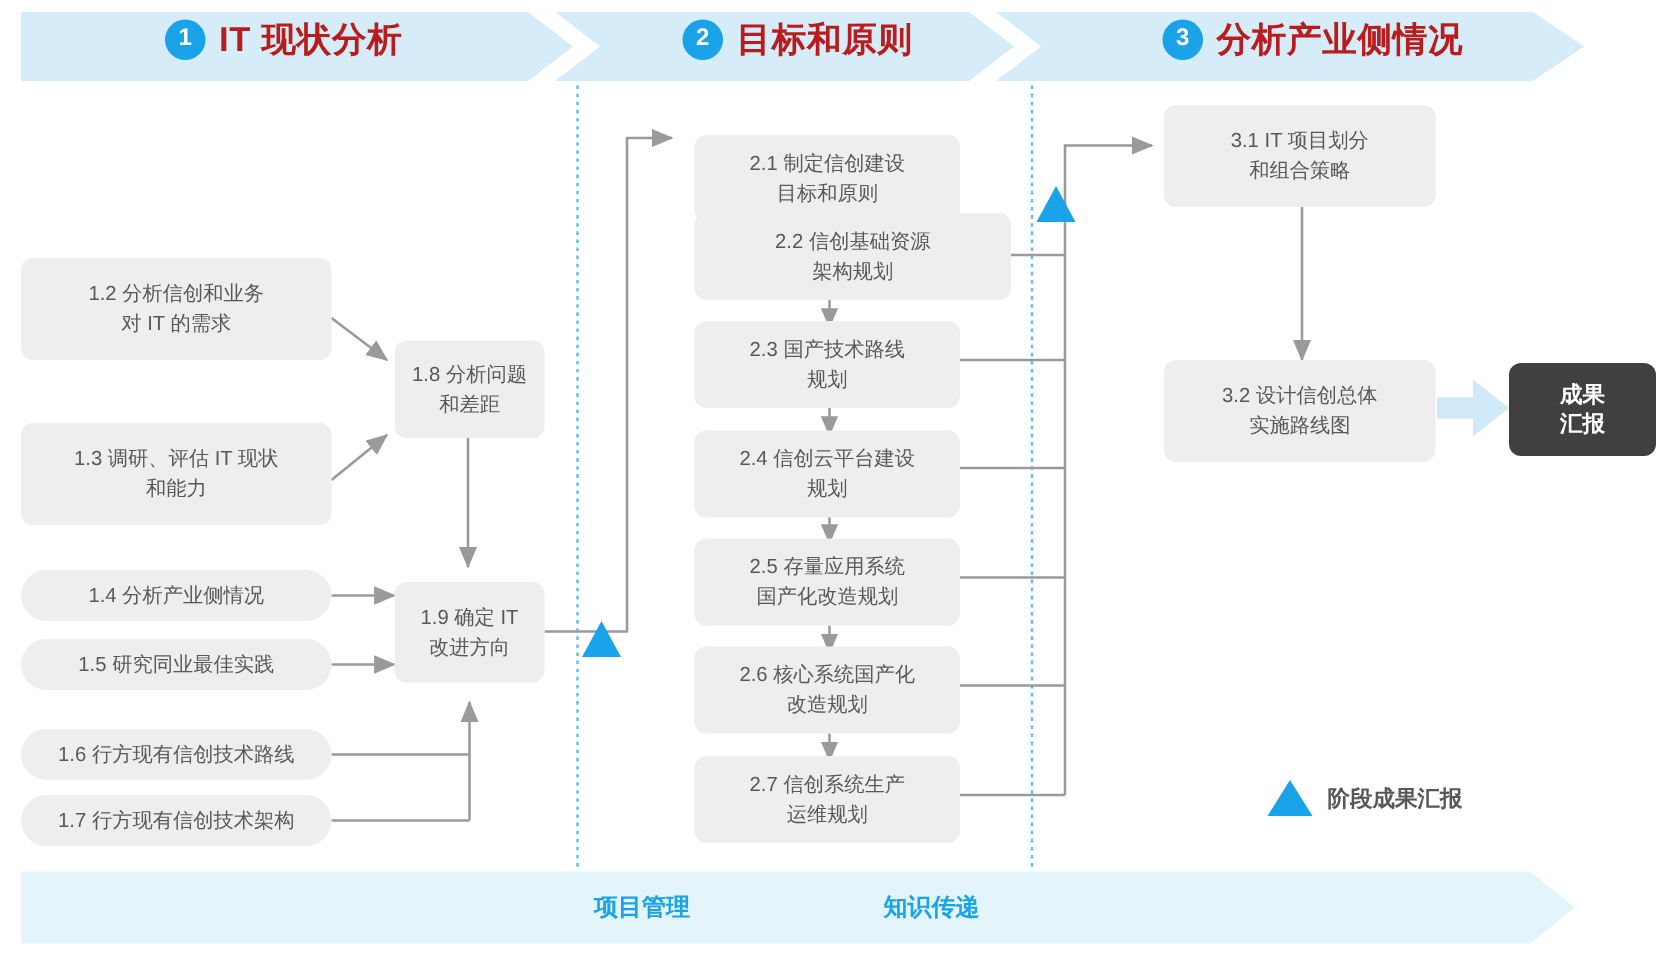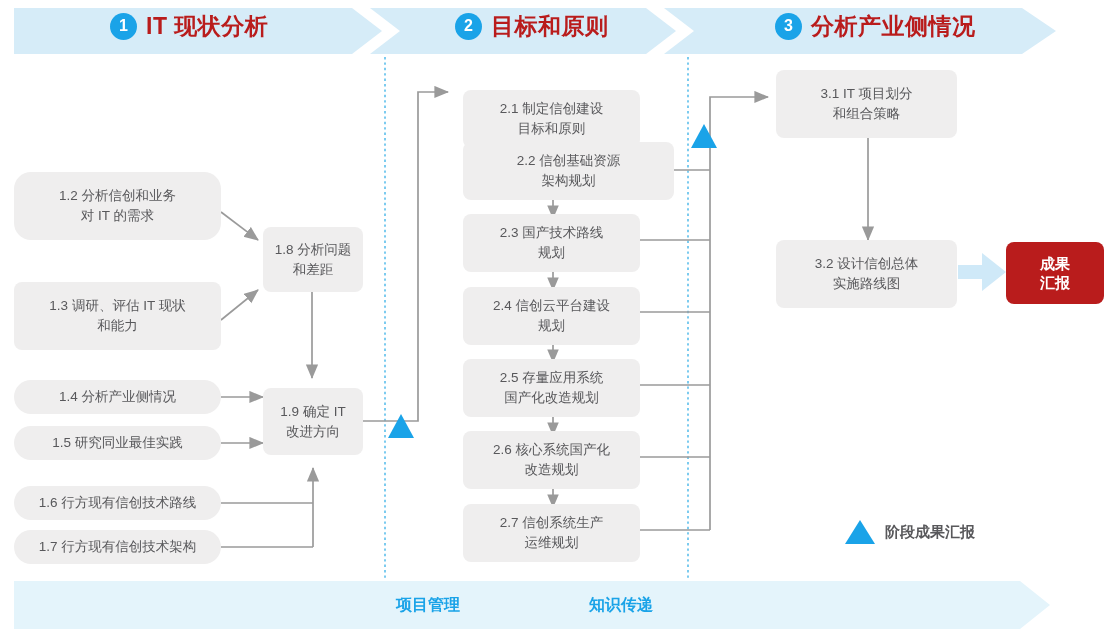--- a/index.html
+++ b/index.html
@@ -20,21 +20,21 @@
     letter-spacing:.5px;white-space:nowrap;}
 
   
   .box{position:absolute;background:#efeeee;color:#58585b;
     display:flex;align-items:center;justify-content:center;text-align:center;
     font-size:13.5px;line-height:1.45;box-sizing:border-box;padding:3px 6px;}
   .r8{border-radius:8px;}
   .pill{border-radius:18px;}
 
   
-  .badge{position:absolute;background:#b91c1c;color:#fff;border-radius:8px;
+  .badge{position:absolute;background:#404040;color:#fff;border-radius:8px;
     font-size:15px;font-weight:bold;line-height:1.3;text-align:center;
     display:flex;align-items:center;justify-content:center;}
 
   
   .legend{position:absolute;display:flex;align-items:center;gap:10px;}
   .legend-tri{width:0;height:0;border-left:15px solid transparent;
     border-right:15px solid transparent;border-bottom:24px solid #1aa3e8;}
   .legend-text{color:#58585b;font-size:15px;font-weight:bold;}
 
   
@@ -126,21 +126,21 @@
   </div>
   <div class="phase-label" style="left:455px;">
     <span class="phase-num">2</span>
     <span class="phase-text">目标和原则</span>
   </div>
   <div class="phase-label" style="left:775px;">
     <span class="phase-num">3</span>
     <span class="phase-text">分析产业侧情况</span>
   </div>
 
-  <div class="box r8" style="left:14px;top:172px;width:207px;height:68px;border-radius:17px;">1.2 分析信创和业务<br>对 IT 的需求</div>
+  <div class="box r8" style="left:14px;top:172px;width:207px;height:68px;">1.2 分析信创和业务<br>对 IT 的需求</div>
   <div class="box r8" style="left:14px;top:282px;width:207px;height:68px;">1.3 调研、评估 IT 现状<br>和能力</div>
   <div class="box pill" style="left:14px;top:380px;width:207px;height:34px;">1.4 分析产业侧情况</div>
   <div class="box pill" style="left:14px;top:426px;width:207px;height:34px;">1.5 研究同业最佳实践</div>
   <div class="box pill" style="left:14px;top:486px;width:207px;height:34px;">1.6 行方现有信创技术路线</div>
   <div class="box pill" style="left:14px;top:530px;width:207px;height:34px;">1.7 行方现有信创技术架构</div>
   <div class="box r8" style="left:263px;top:227px;width:100px;height:65px;">1.8 分析问题<br>和差距</div>
   <div class="box r8" style="left:263px;top:388px;width:100px;height:67px;">1.9 确定 IT<br>改进方向</div>
 
   <div class="box r8" style="left:463px;top:66px;width:177px;height:58px;margin-top:24px;">2.1 制定信创建设<br>目标和原则</div>
   <div class="box r8" style="left:463px;top:142px;width:211px;height:58px;">2.2 信创基础资源<br>架构规划</div>

